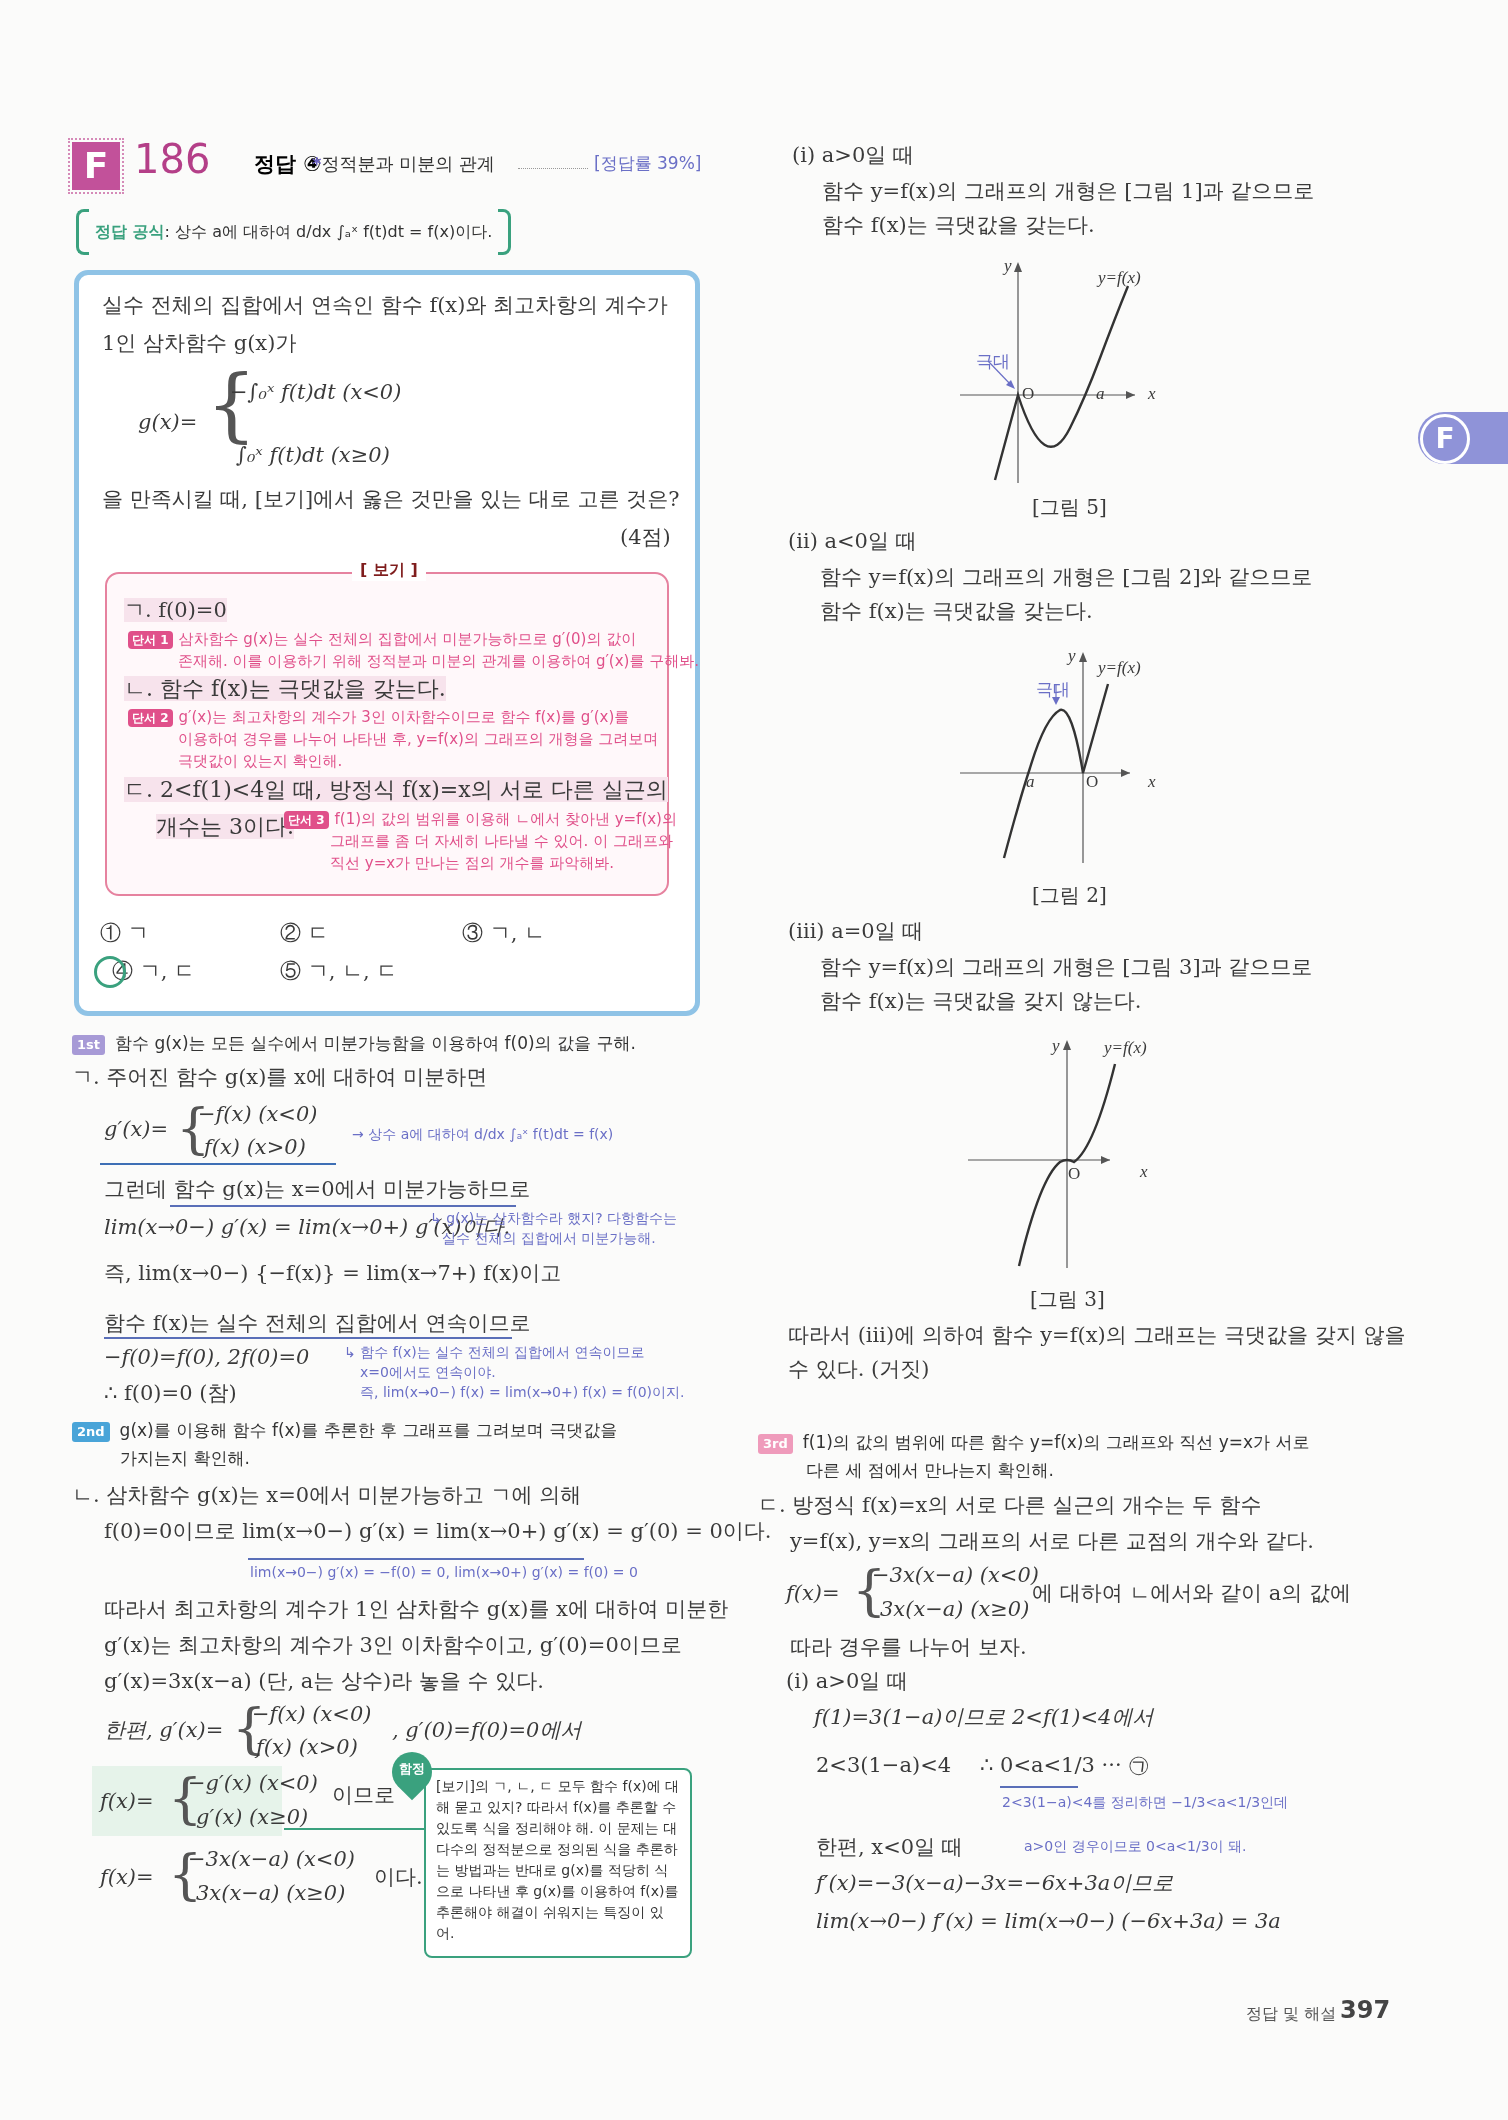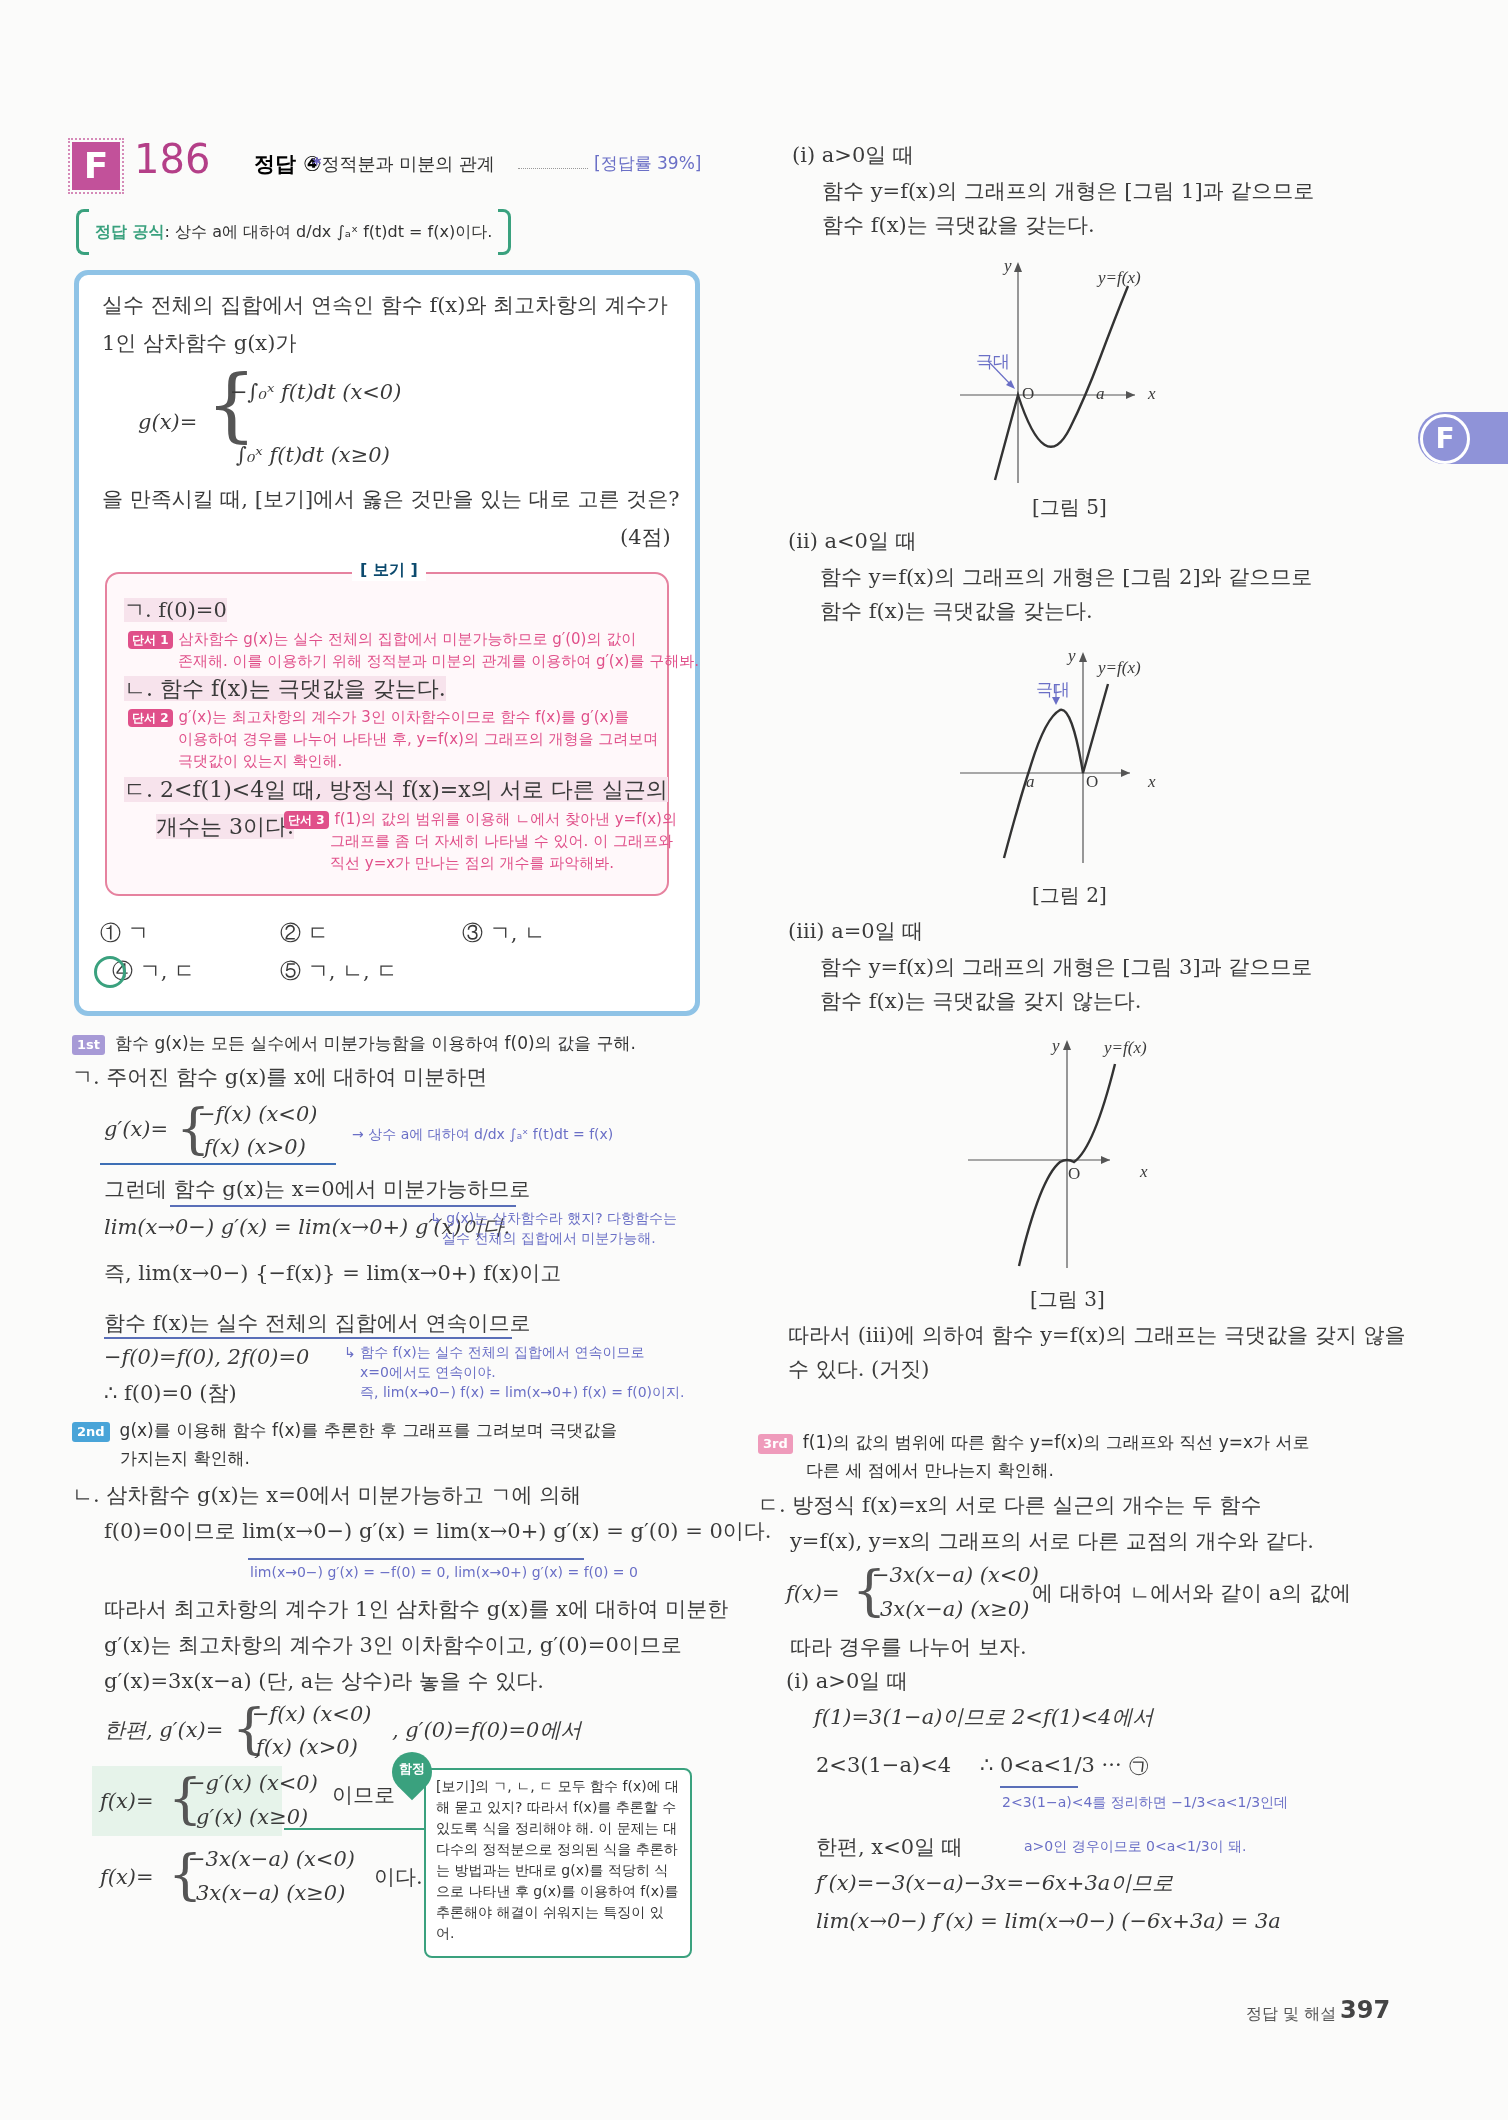--- a/index.html
+++ b/index.html
@@ -25,21 +25,21 @@
   .dots{left:518px;top:168px;width:70px;border-top:1px dotted #999;}
   .rate{left:594px;top:152px;font-family:"DejaVu Sans",sans-serif;font-size:17px;color:#6a6fc6;}
   .formula-box{left:76px;top:210px;height:44px;display:flex;align-items:center;
                font-family:"DejaVu Sans",sans-serif;font-size:16px;color:#333;}
   .bracket{width:10px;height:40px;border:3px solid #3aa17e;}
   .bl{border-right:none;border-radius:8px 0 0 8px;margin-right:6px;}
   .br{border-left:none;border-radius:0 8px 8px 0;margin-left:6px;}
   
   .pbox{left:74px;top:270px;width:616px;height:736px;border:5px solid #8fc3e6;border-radius:14px;background:#fff;}
   .bogi{left:105px;top:572px;width:560px;height:320px;border:2px solid #e6829f;border-radius:14px;background:#fff8fa;}
-  .bogi-title{left:352px;top:560px;background:#fff;padding:0 8px;font-family:"DejaVu Sans",sans-serif;font-weight:bold;font-size:16px;color:#0c4a6e;}
+  .bogi-title{left:352px;top:560px;background:#fff;padding:0 8px;font-family:"DejaVu Sans",sans-serif;font-weight:bold;font-size:16px;color:#7f1d1d;}
   .tag{display:inline-block;background:#e0508a;color:#fff;font-family:"DejaVu Sans",sans-serif;font-size:12px;font-weight:bold;
        padding:0 4px;border-radius:4px;line-height:18px;margin-right:6px;vertical-align:middle;}
   .hl{background:#f7e3ec;}
   .choice{font-size:21px;}
   .circle4{display:inline-block;border:3px solid #3aa17e;border-radius:50%;width:26px;height:26px;margin-left:-4px;}
   
   .step{display:inline-block;color:#fff;font-family:"DejaVu Sans",sans-serif;font-weight:bold;font-size:13px;padding:0 5px;line-height:20px;border-radius:3px;margin-right:10px;}
   .s1{background:#a79ad6;}
   .s2{background:#49a4d8;}
   .s3{background:#ef9bbb;}
@@ -121,21 +121,21 @@
 <div class="abs line it" style="left:104px;top:1112px;">g′(x)=</div>
 <div class="abs brace" style="left:176px;top:1102px;">{</div>
 <div class="abs line it" style="left:198px;top:1097px;">−f(x) (x&lt;0)</div>
 <div class="abs line it" style="left:204px;top:1130px;">f(x)   (x&gt;0)</div>
 <div class="abs" style="left:100px;top:1163px;width:236px;border-bottom:2px solid #3e6fb5;"></div>
 <div class="abs note" style="left:352px;top:1124px;">→ 상수 a에 대하여 d/dx ∫ₐˣ f(t)dt = f(x)</div>
 <div class="abs line" style="left:104px;top:1172px;"><span>그런데 함수 g(x)는 x=0에서 미분가능하므로</span></div>
 <div class="abs" style="left:170px;top:1205px;width:346px;border-bottom:2px solid #5a6fb8;"></div>
 <div class="abs line it" style="left:104px;top:1210px;">lim(x→0−) g′(x) = lim(x→0+) g′(x)이다.</div>
 <div class="abs note" style="left:430px;top:1208px;"><span>↳ g(x)는 삼차함수라 했지? 다항함수는</span><br><span style="padding-left:12px">실수 전체의 집합에서 미분가능해.</span></div>
-<div class="abs line" style="left:104px;top:1256px;">즉, lim(x→0−) {−f(x)} = lim(x→0+) f(x)이고</div>
+<div class="abs line" style="left:104px;top:1256px;">즉, lim(x→0−) {−f(x)} = lim(x→7+) f(x)이고</div>
 <div class="abs line" style="left:104px;top:1306px;">함수 f(x)는 실수 전체의 집합에서 연속이므로</div>
 <div class="abs" style="left:104px;top:1337px;width:408px;border-bottom:2px solid #5a6fb8;"></div>
 <div class="abs line it" style="left:104px;top:1340px;">−f(0)=f(0), 2f(0)=0</div>
 <div class="abs line" style="left:104px;top:1376px;">∴ f(0)=0 (참)</div>
 <div class="abs note" style="left:344px;top:1342px;"><span>↳ 함수 f(x)는 실수 전체의 집합에서 연속이므로</span><br><span style="padding-left:16px">x=0에서도 연속이야.</span><br><span style="padding-left:16px">즉, lim(x→0−) f(x) = lim(x→0+) f(x) = f(0)이지.</span></div>
 
 <div class="abs sans" style="left:72px;top:1416px;font-size:17px;color:#333;line-height:28px;"><span class="step s2">2nd</span><span>g(x)를 이용해 함수 f(x)를 추론한 후 그래프를 그려보며 극댓값을</span><br><span style="padding-left:48px">가지는지 확인해.</span></div>
 <div class="abs line" style="left:72px;top:1478px;">ㄴ. 삼차함수 g(x)는 x=0에서 미분가능하고 ㄱ에 의해</div>
 <div class="abs line" style="left:104px;top:1514px;">f(0)=0이므로 lim(x→0−) g′(x) = lim(x→0+) g′(x) = g′(0) = 0이다.</div>
 <div class="abs" style="left:248px;top:1558px;width:336px;border-bottom:2px solid #5a6fb8;"></div>

